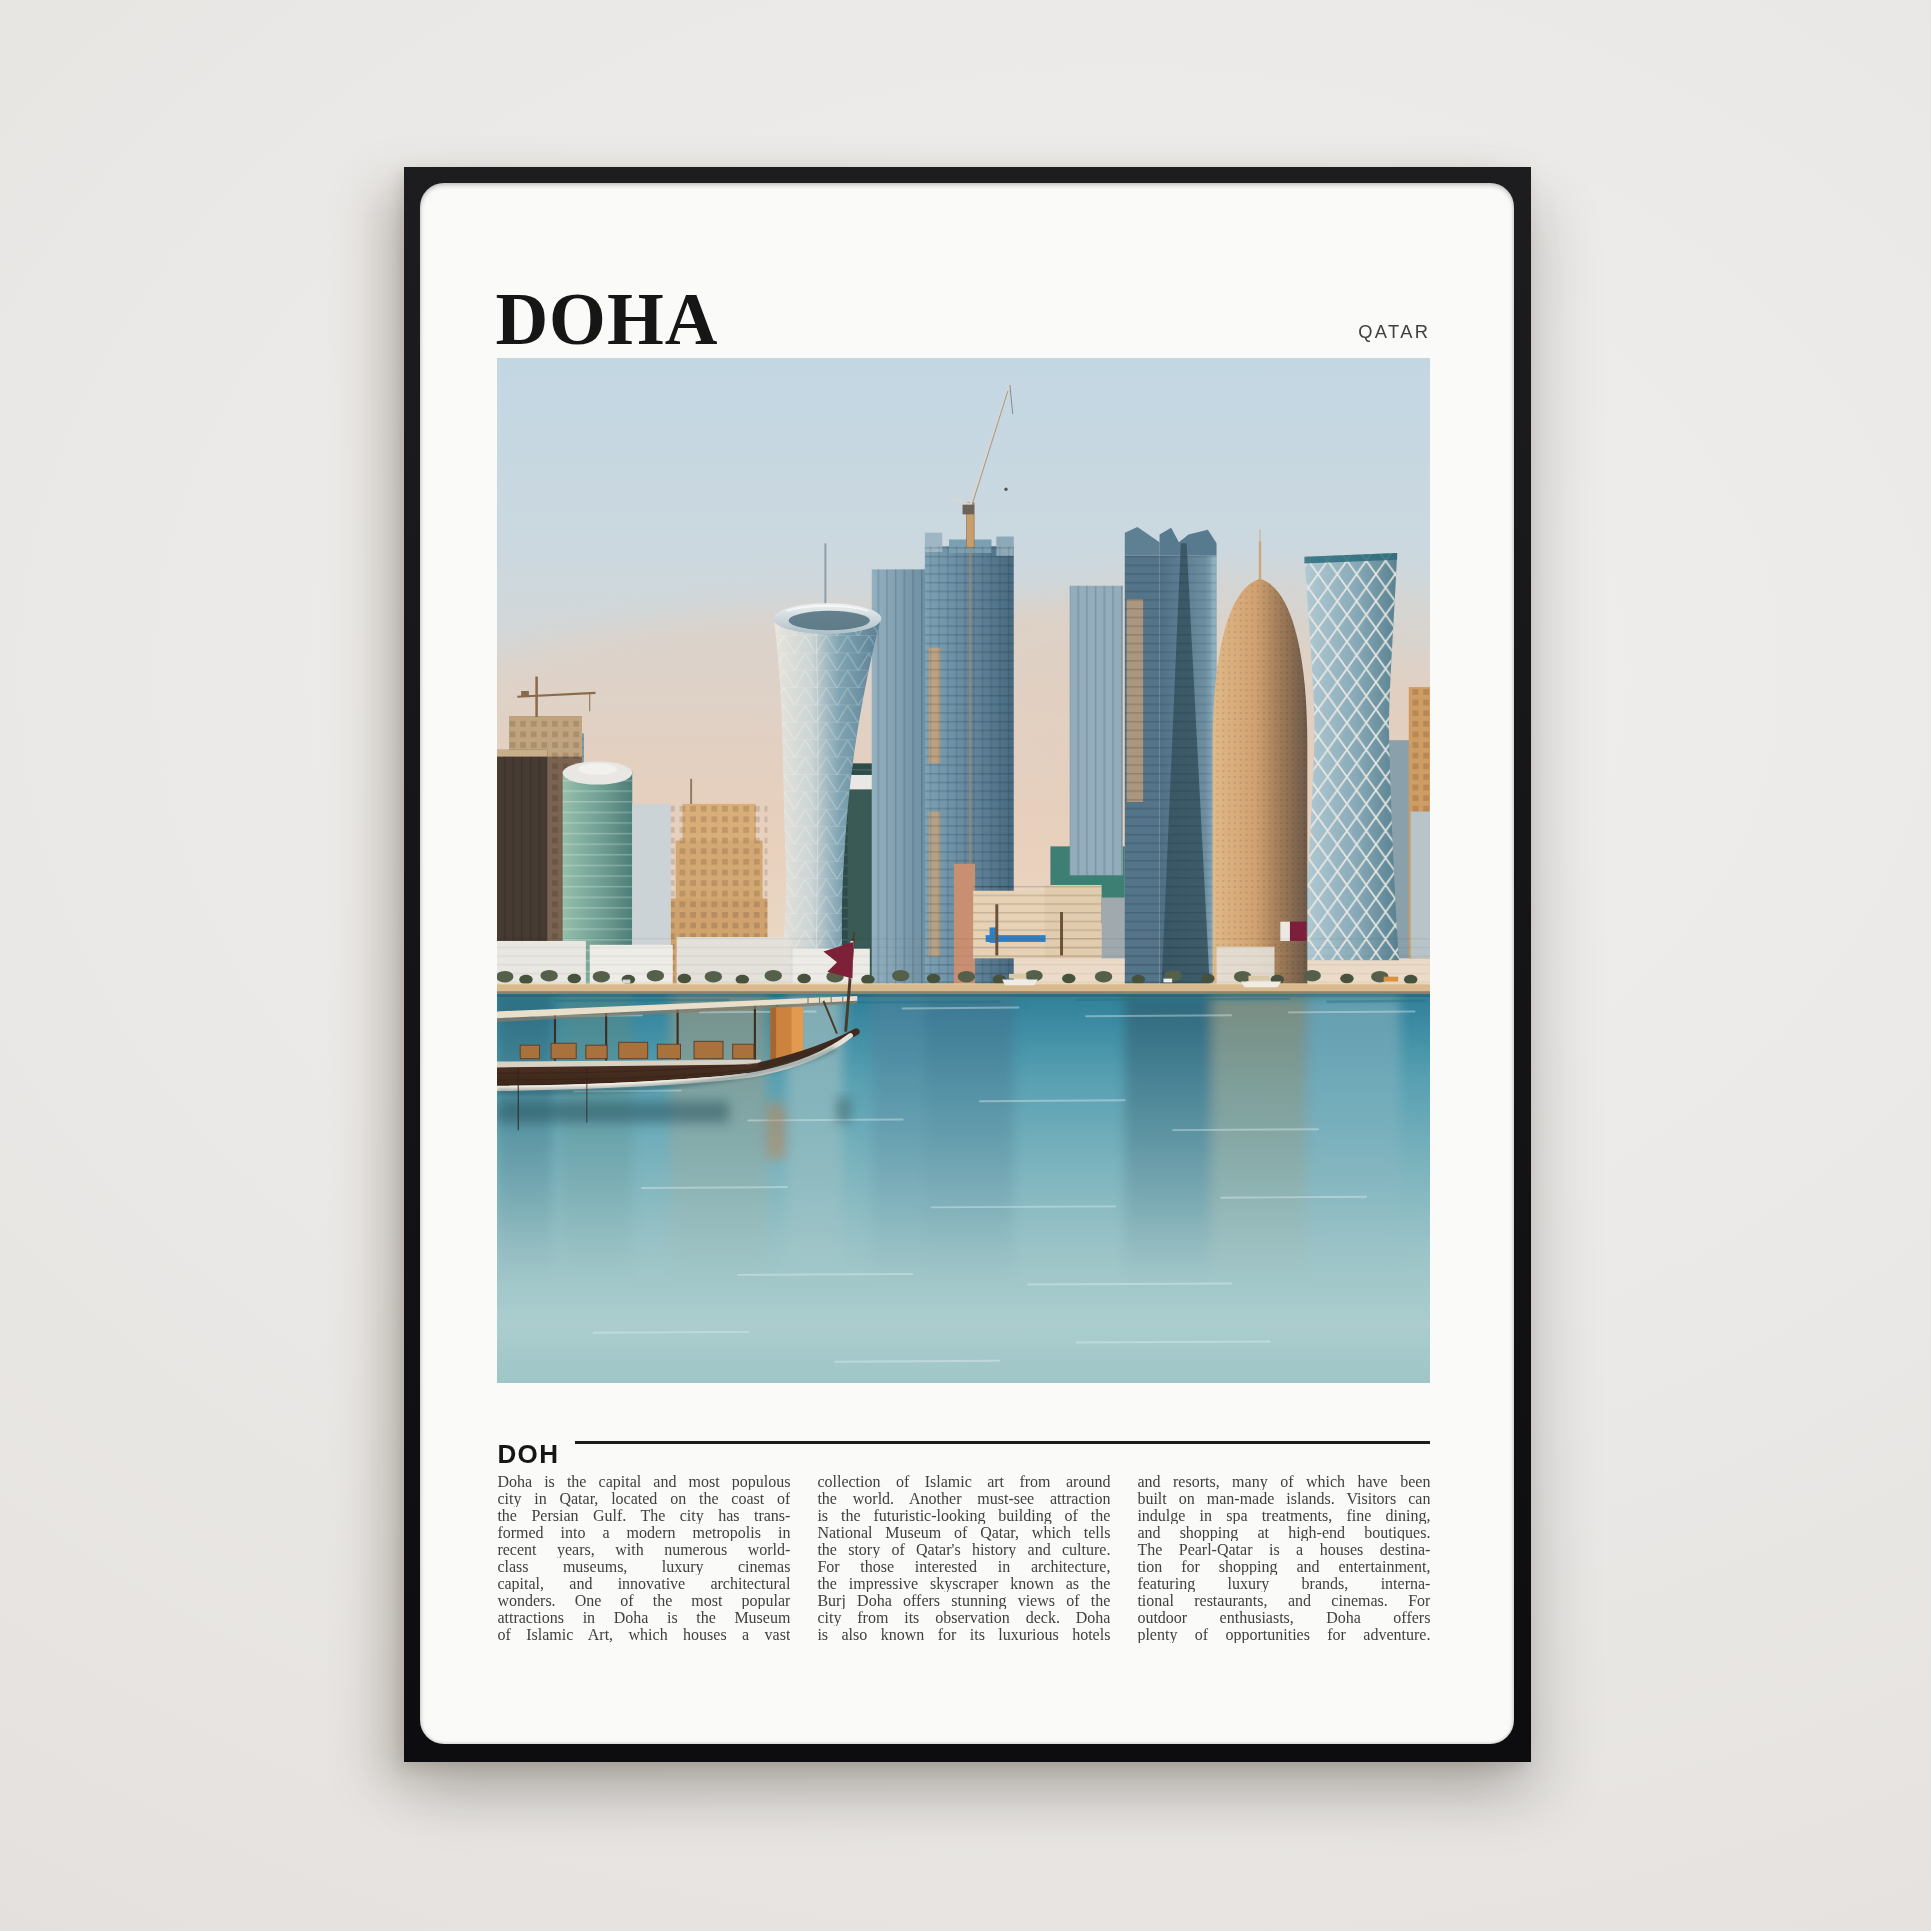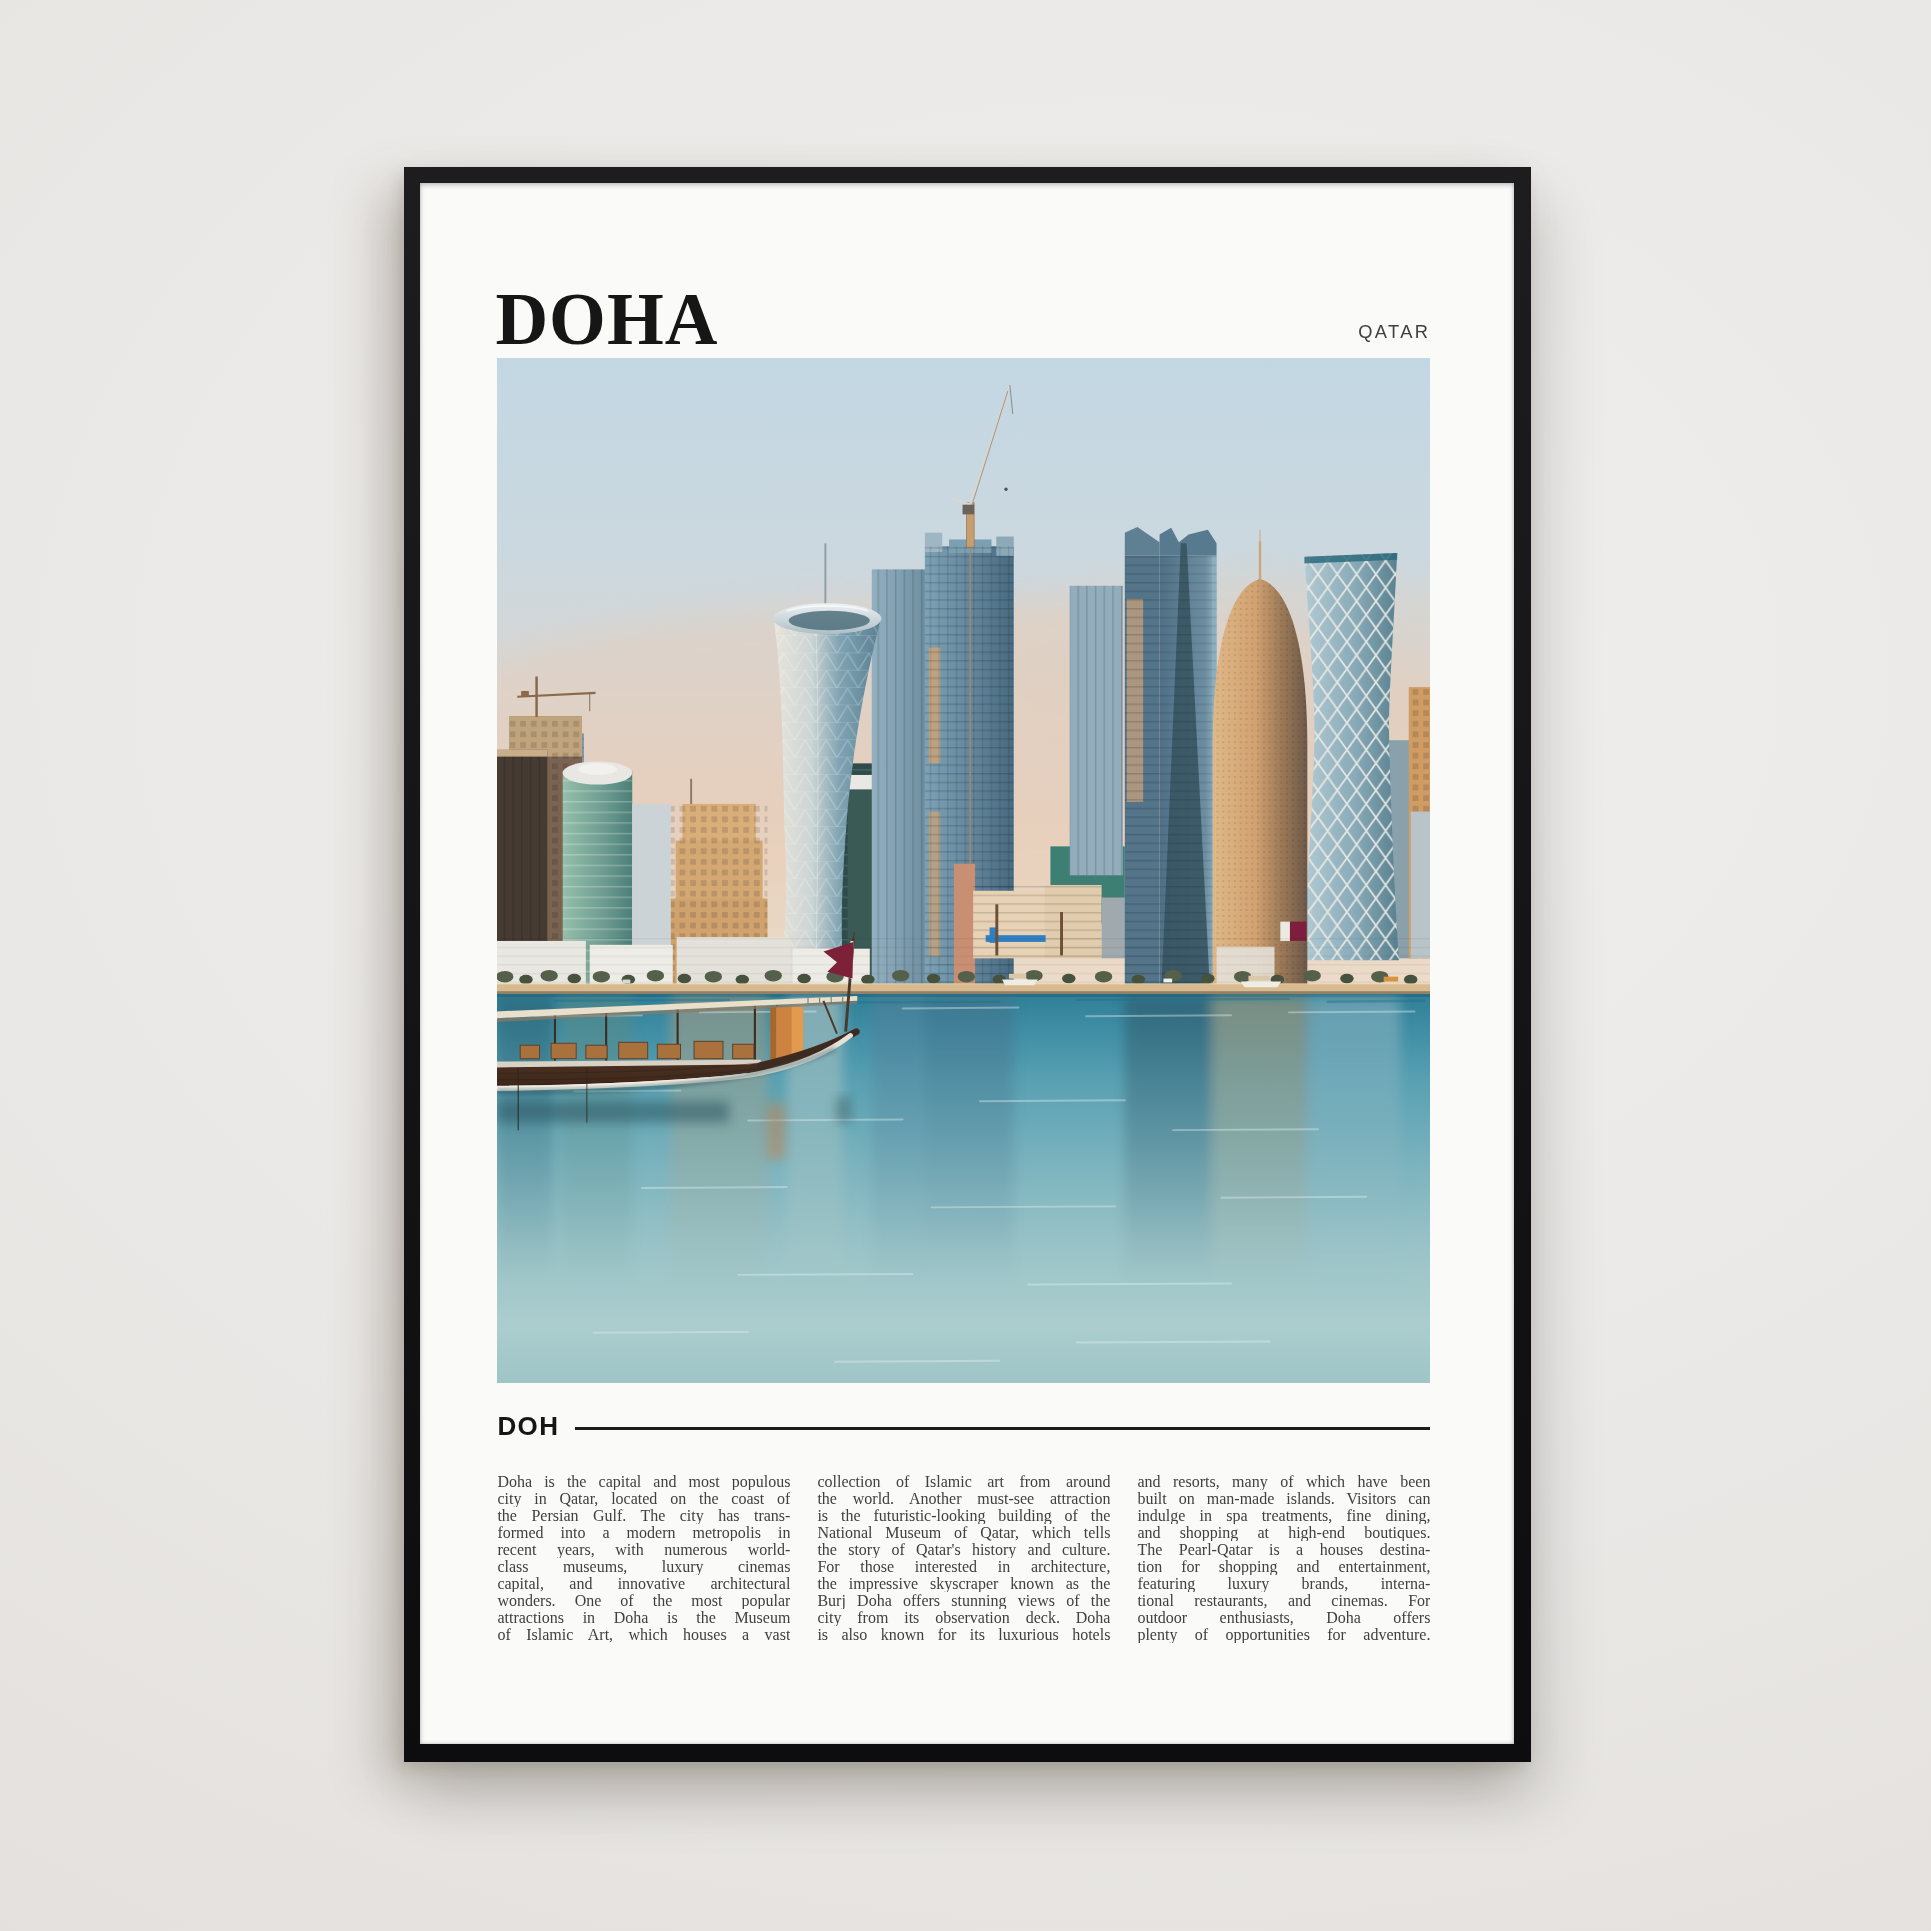--- a/index.html
+++ b/index.html
@@ -4,30 +4,30 @@
 <style>
   html,body{margin:0;padding:0;}
   .stage{position:relative;width:1931px;height:1931px;overflow:hidden;
     background:radial-gradient(120% 90% at 58% 35%, #f0efed 0%, #ebe9e7 45%, #e4e1de 85%, #dcd9d5 100%);
     font-family:"Liberation Serif", serif;}
   .frame{position:absolute;left:404px;top:167px;width:1127px;height:1595px;box-sizing:border-box;
     background:linear-gradient(180deg,#1d1d20 0%,#141416 55%,#0d0d0f 100%);
     padding:16.4px 16.4px 17.4px 16.4px;
     box-shadow:-25px 21px 46px rgba(100,88,72,.28), -3.9px 5.8px 13.5px rgba(100,88,72,.18), 15.4px 35px 58px rgba(0,0,0,.14);}
   .poster{position:relative;width:1094px;height:1561px;background:var(--paper,#fafaf8);
-    box-shadow:inset 0 1.9px 5.8px rgba(0,0,0,.25), inset 0 -1px 2.9px rgba(0,0,0,.12);}
+    box-shadow:inset 0 1.9px 5.8px rgba(0,0,0,.25), inset 0 -1px 2.9px rgba(0,0,0,.12);border-radius:24px;}
   .title{position:absolute;left:75px;top:100px;font-family:"Liberation Serif",serif;font-weight:700;
     font-size:73px;line-height:1;letter-spacing:1px;color:var(--ink,#161616);}
   .country{position:absolute;right:84px;top:138px;font-family:"Liberation Sans",sans-serif;
     font-size:18.3px;letter-spacing:2.4px;color:var(--subtitle,#3f3f3f);text-align:center;}
   .photo{position:absolute;left:77px;top:175px;width:933px;height:1025px;overflow:hidden;background:#cfdbe2;}
   .photo svg{display:block;width:933px;height:1025px;}
   .section-row{position:absolute;left:77px;top:1228px;width:933px;display:flex;align-items:center;}
   .section-label{font-family:"Liberation Sans",sans-serif;font-weight:700;font-size:26px;
-    letter-spacing:1.4px;color:var(--ink,#161616);}
+    letter-spacing:1.4px;color:var(--ink,#161616);margin-top:28px;}
   .rule{flex:1;height:2.4px;background:var(--rule,#1c1c1c);margin-left:15.4px;margin-top:2.9px;}
   .columns{position:absolute;left:77px;top:1290px;width:933px;display:flex;justify-content:space-between;}
   .col{width:293px;}
   .bline{font-family:"Liberation Serif",serif;font-size:16px;line-height:17px;height:17px;
     overflow:hidden;color:#404040;text-align:justify;text-align-last:justify;}
 </style>
 </head>
 <body>
 
 <div class="stage">

